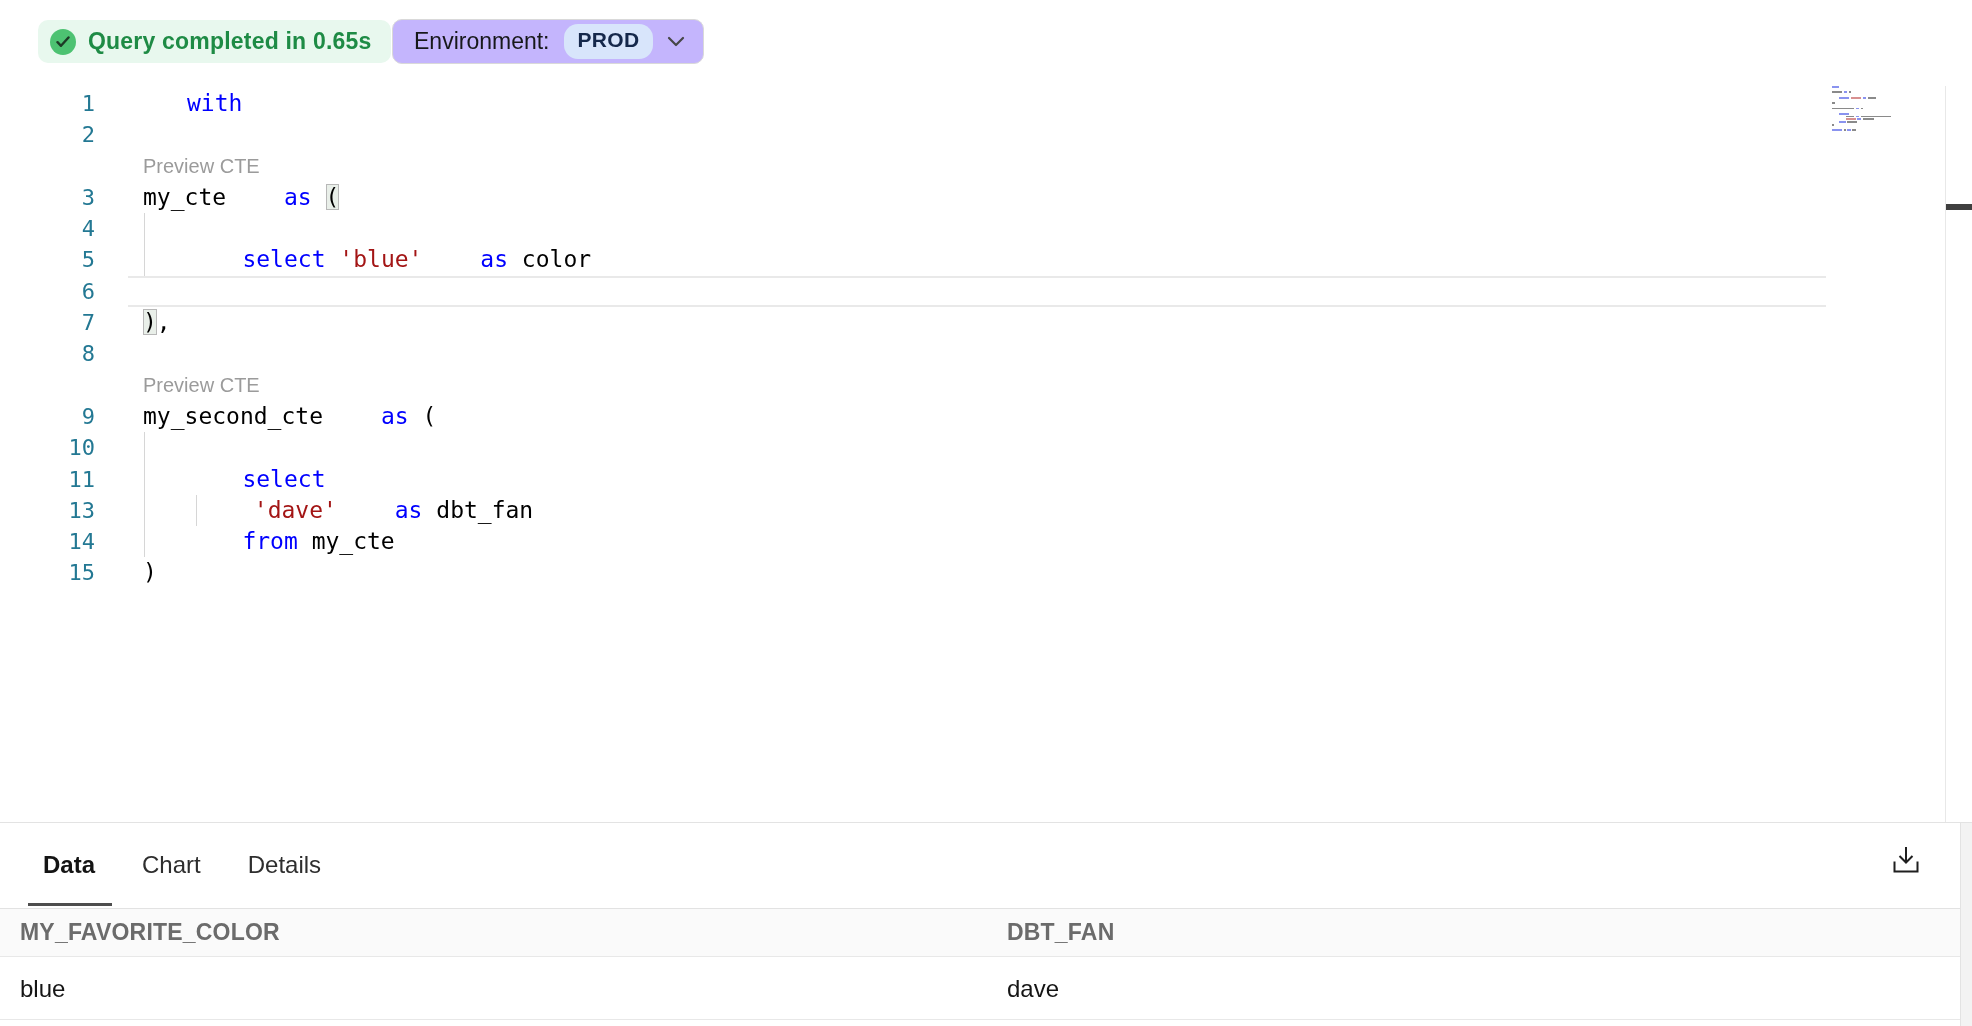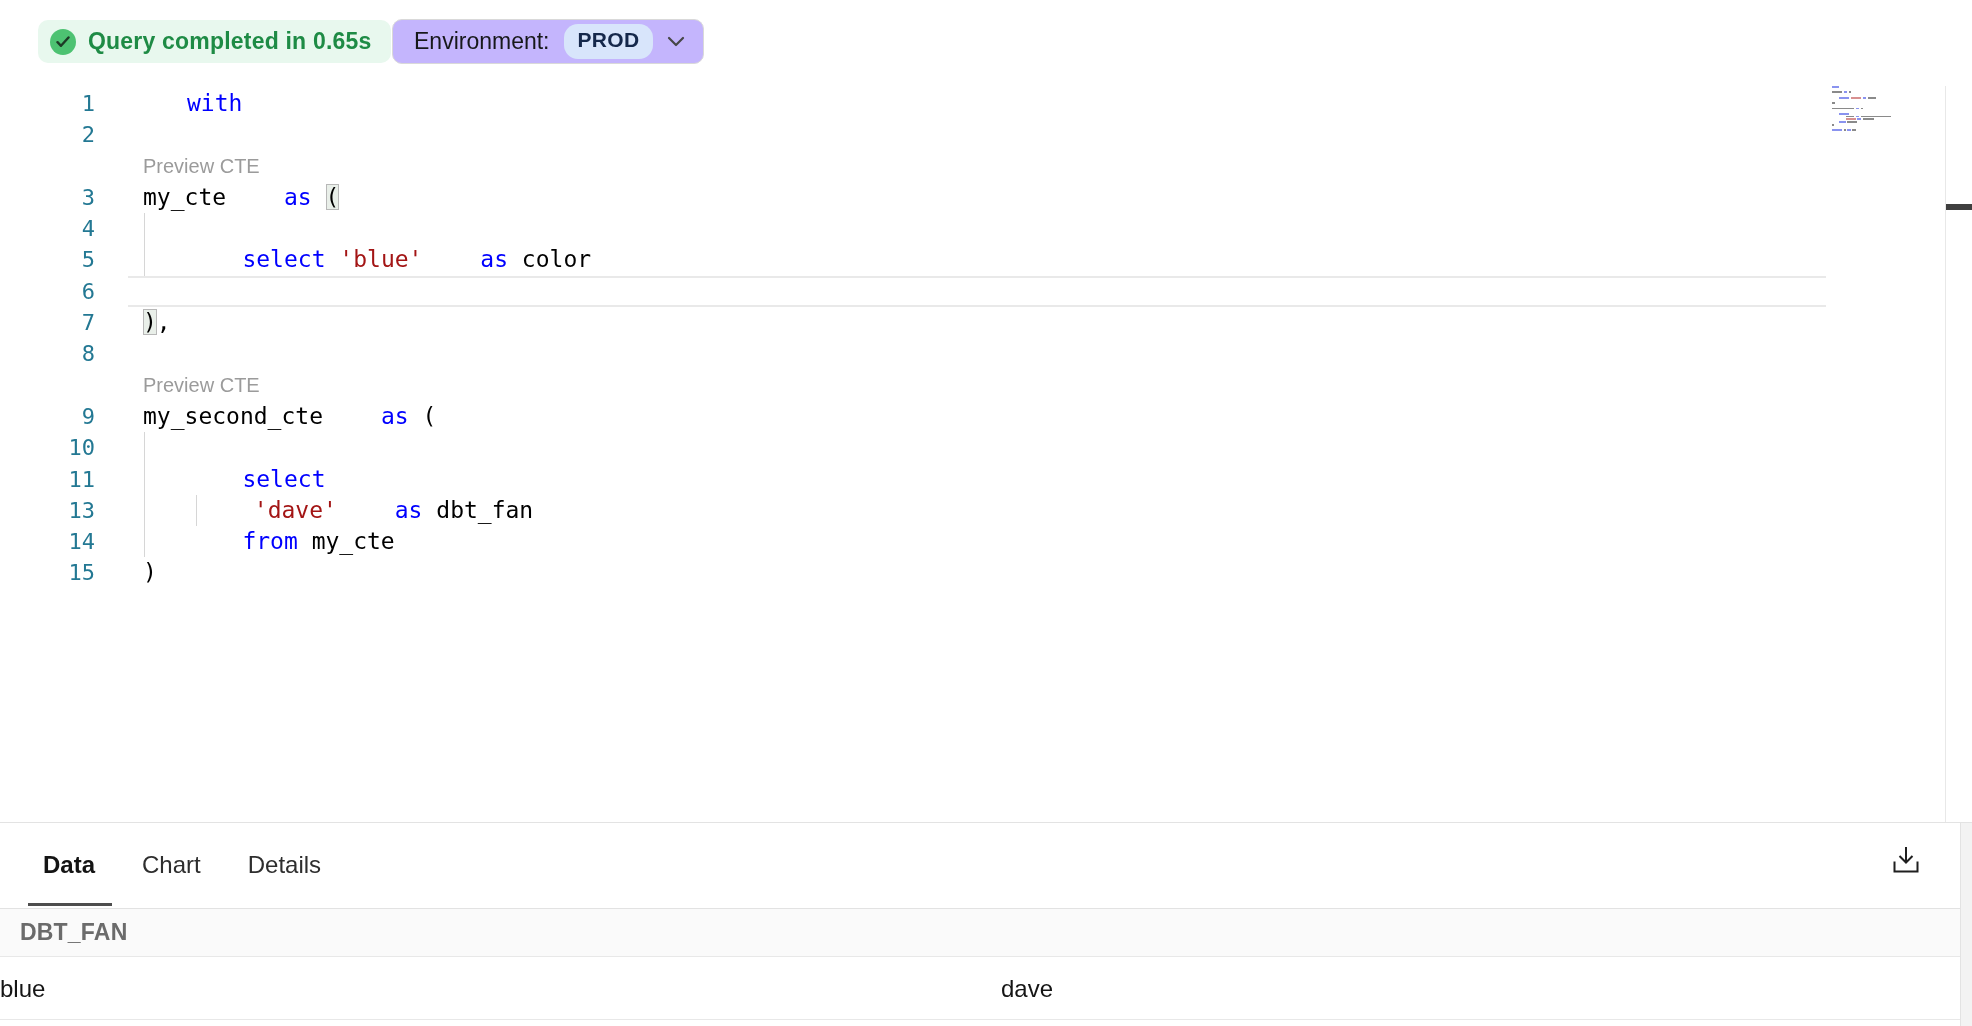--- a/index.html
+++ b/index.html
@@ -53,21 +53,21 @@
   .tab.active{font-weight:700;color:var(--tab-on);}
   .tab-underline{position:absolute;left:28px;top:903px;width:84px;height:3px;background:#4d4d4d;}
   .dl-btn{position:absolute;left:1884px;top:840px;width:44px;height:44px;display:flex;
     align-items:center;justify-content:center;cursor:pointer;}
   .thead{position:absolute;left:0;top:908px;width:1972px;height:49px;box-sizing:border-box;
     background:var(--th-bg);border-top:1px solid #e2e2e2;border-bottom:1px solid #e8e8e8;
     display:grid;grid-template-columns:987px 1fr;align-items:center;padding-left:20px;}
   .thead .th{font-size:23px;font-weight:600;color:var(--th-tx);letter-spacing:.2px;}
   .tbody{position:absolute;left:0;top:958px;width:1972px;}
   .trow{box-sizing:border-box;height:62px;display:grid;grid-template-columns:987px 1fr;
-    align-items:center;border-bottom:1px solid #e8e8e8;background:#fff;gap:14px;}
+    align-items:center;padding-left:20px;border-bottom:1px solid #e8e8e8;background:#fff;}
   .trow .td{font-size:24px;color:#151515;}
   .results-scroll{position:absolute;left:1960px;top:823px;width:12px;height:203px;
     background:#f3f3f3;border-left:1px solid #e3e3e3;}
 </style>
 </head>
 <body>
 
 <div class="app">
 
   <div class="status-badge">
@@ -201,20 +201,21 @@
     <span>
       <svg width="34" height="34" viewBox="0 0 34 34" fill="none" stroke="#1f1f1f" stroke-width="2">
         <path d="M17 4 V19"></path>
         <path d="M10.5 13 L17 19.5 L23.5 13"></path>
         <path d="M5.5 18.5 V28.5 H28.5 V18.5"></path>
       </svg>
     </span>
   </div>
 
   <div class="thead" id="thead">
+      <div class="th">MY_FAVORITE_COLOR</div>
       <div class="th">DBT_FAN</div>
     </div>
   <div class="tbody" id="tbody">
       <div class="trow">
         <div class="td">blue</div>
         <div class="td">dave</div>
       </div>
     </div>
   <div class="results-scroll"></div>
 

